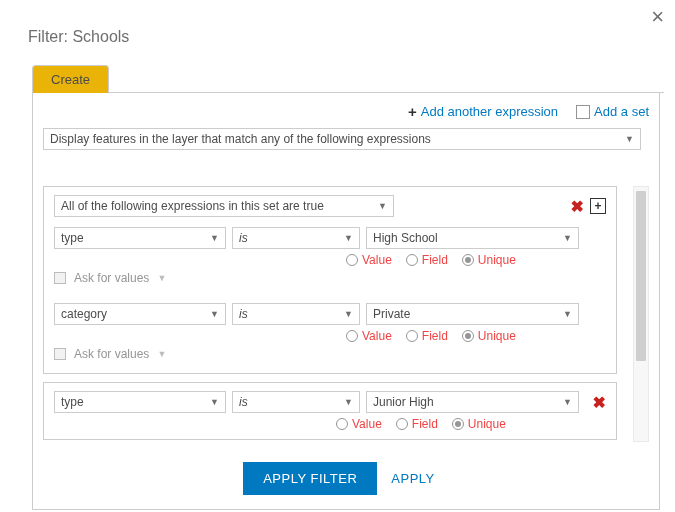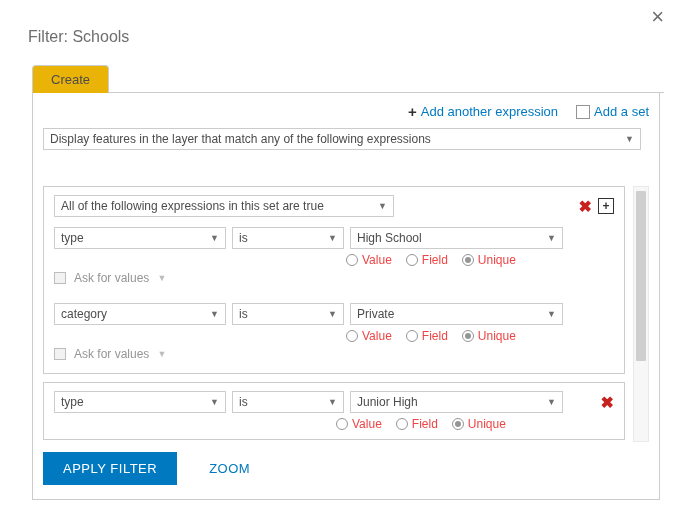--- a/index.html
+++ b/index.html
@@ -98,21 +98,21 @@
     color: #6e6e6e;
   }
   .dd-outer {
     width: 598px;
     margin-bottom: 10px;
   }
   .scrollarea {
     height: 256px;
     overflow: hidden;
     display: flex;
-    gap: 8px;
+    gap: 16px;
     margin-top: 36px;
   }
   .scrollcontent {
     flex: 1;
     border-right: none;
   }
   .scrollbar {
     width: 16px;
     background: #f7f7f7;
     border: 1px solid #e9e9e9;
@@ -162,21 +162,21 @@
     cursor: pointer;
   }
   .expr-row {
     margin-bottom: 4px;
   }
   .row1 {
     display: flex;
     gap: 6px;
   }
   .field-dd { width: 172px; }
-  .op-dd { width: 112px; }
+  .op-dd { width: 128px; font-style: italic; }
   .val-dd { width: 213px; }
   .row2 {
     display: flex;
     gap: 14px;
     margin-left: 292px;
     margin-top: 4px;
     align-items: center;
   }
   .radio {
     display: inline-flex;
@@ -224,24 +224,23 @@
     position: absolute;
     right: 10px;
     top: 10px;
     color: #c7221f;
     font-size: 16px;
     font-weight: bold;
     cursor: pointer;
   }
   .footer {
     display: flex;
-    justify-content: flex-start;
-    align-items: center;
-    gap: 18px;
-    margin-top: 10px;
+    justify-content: center;
+    align-items: center;
+    margin-top: 20px;
   }
   .btn {
     background: #0079c1;
     color: #fff;
     border: none;
     padding: 9px 20px;
     font-size: 13px;
     letter-spacing: 0.5px;
     cursor: pointer;
   }
@@ -406,16 +405,16 @@
         </div>
 
       </div>
       <div class="scrollbar">
         <div class="scrollthumb"></div>
       </div>
     </div>
 
     <div class="footer">
       <button class="btn">APPLY FILTER</button>
-      <button class="btn-text">ZOOM</button>
+      <button class="btn-text">APPLY</button>
     </div>
   </div>
 </div>
 
 </body></html>

